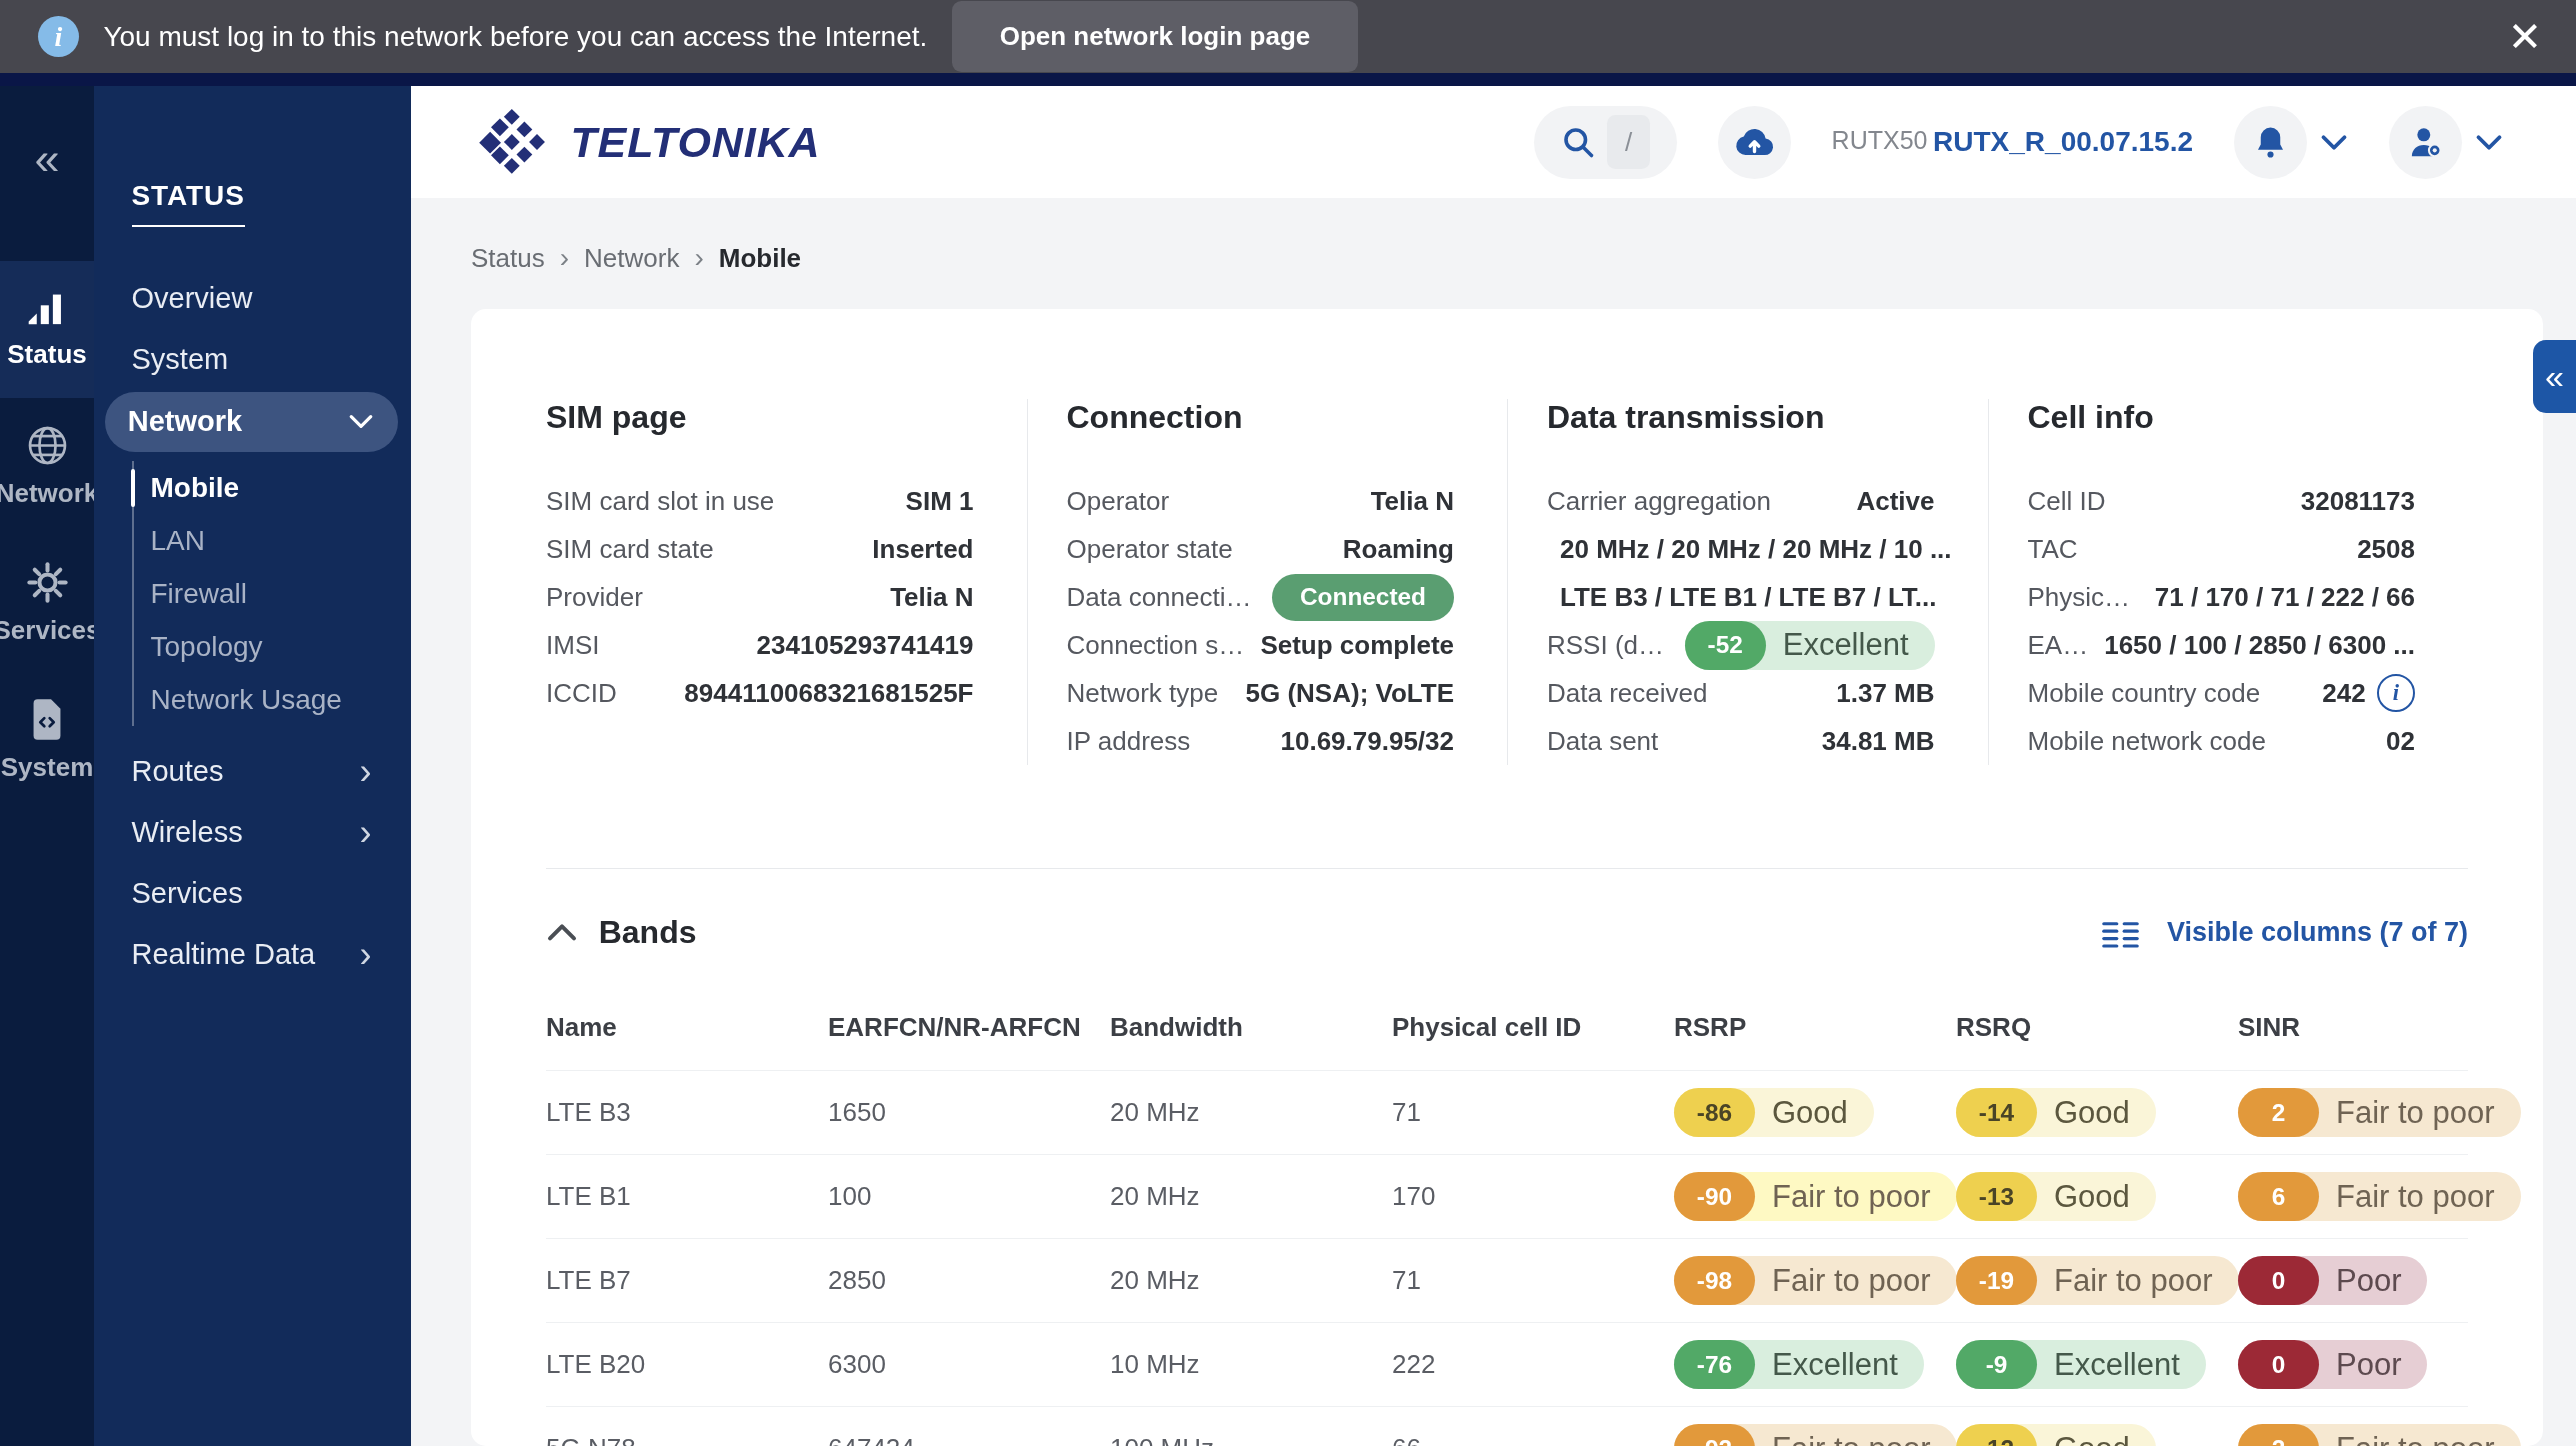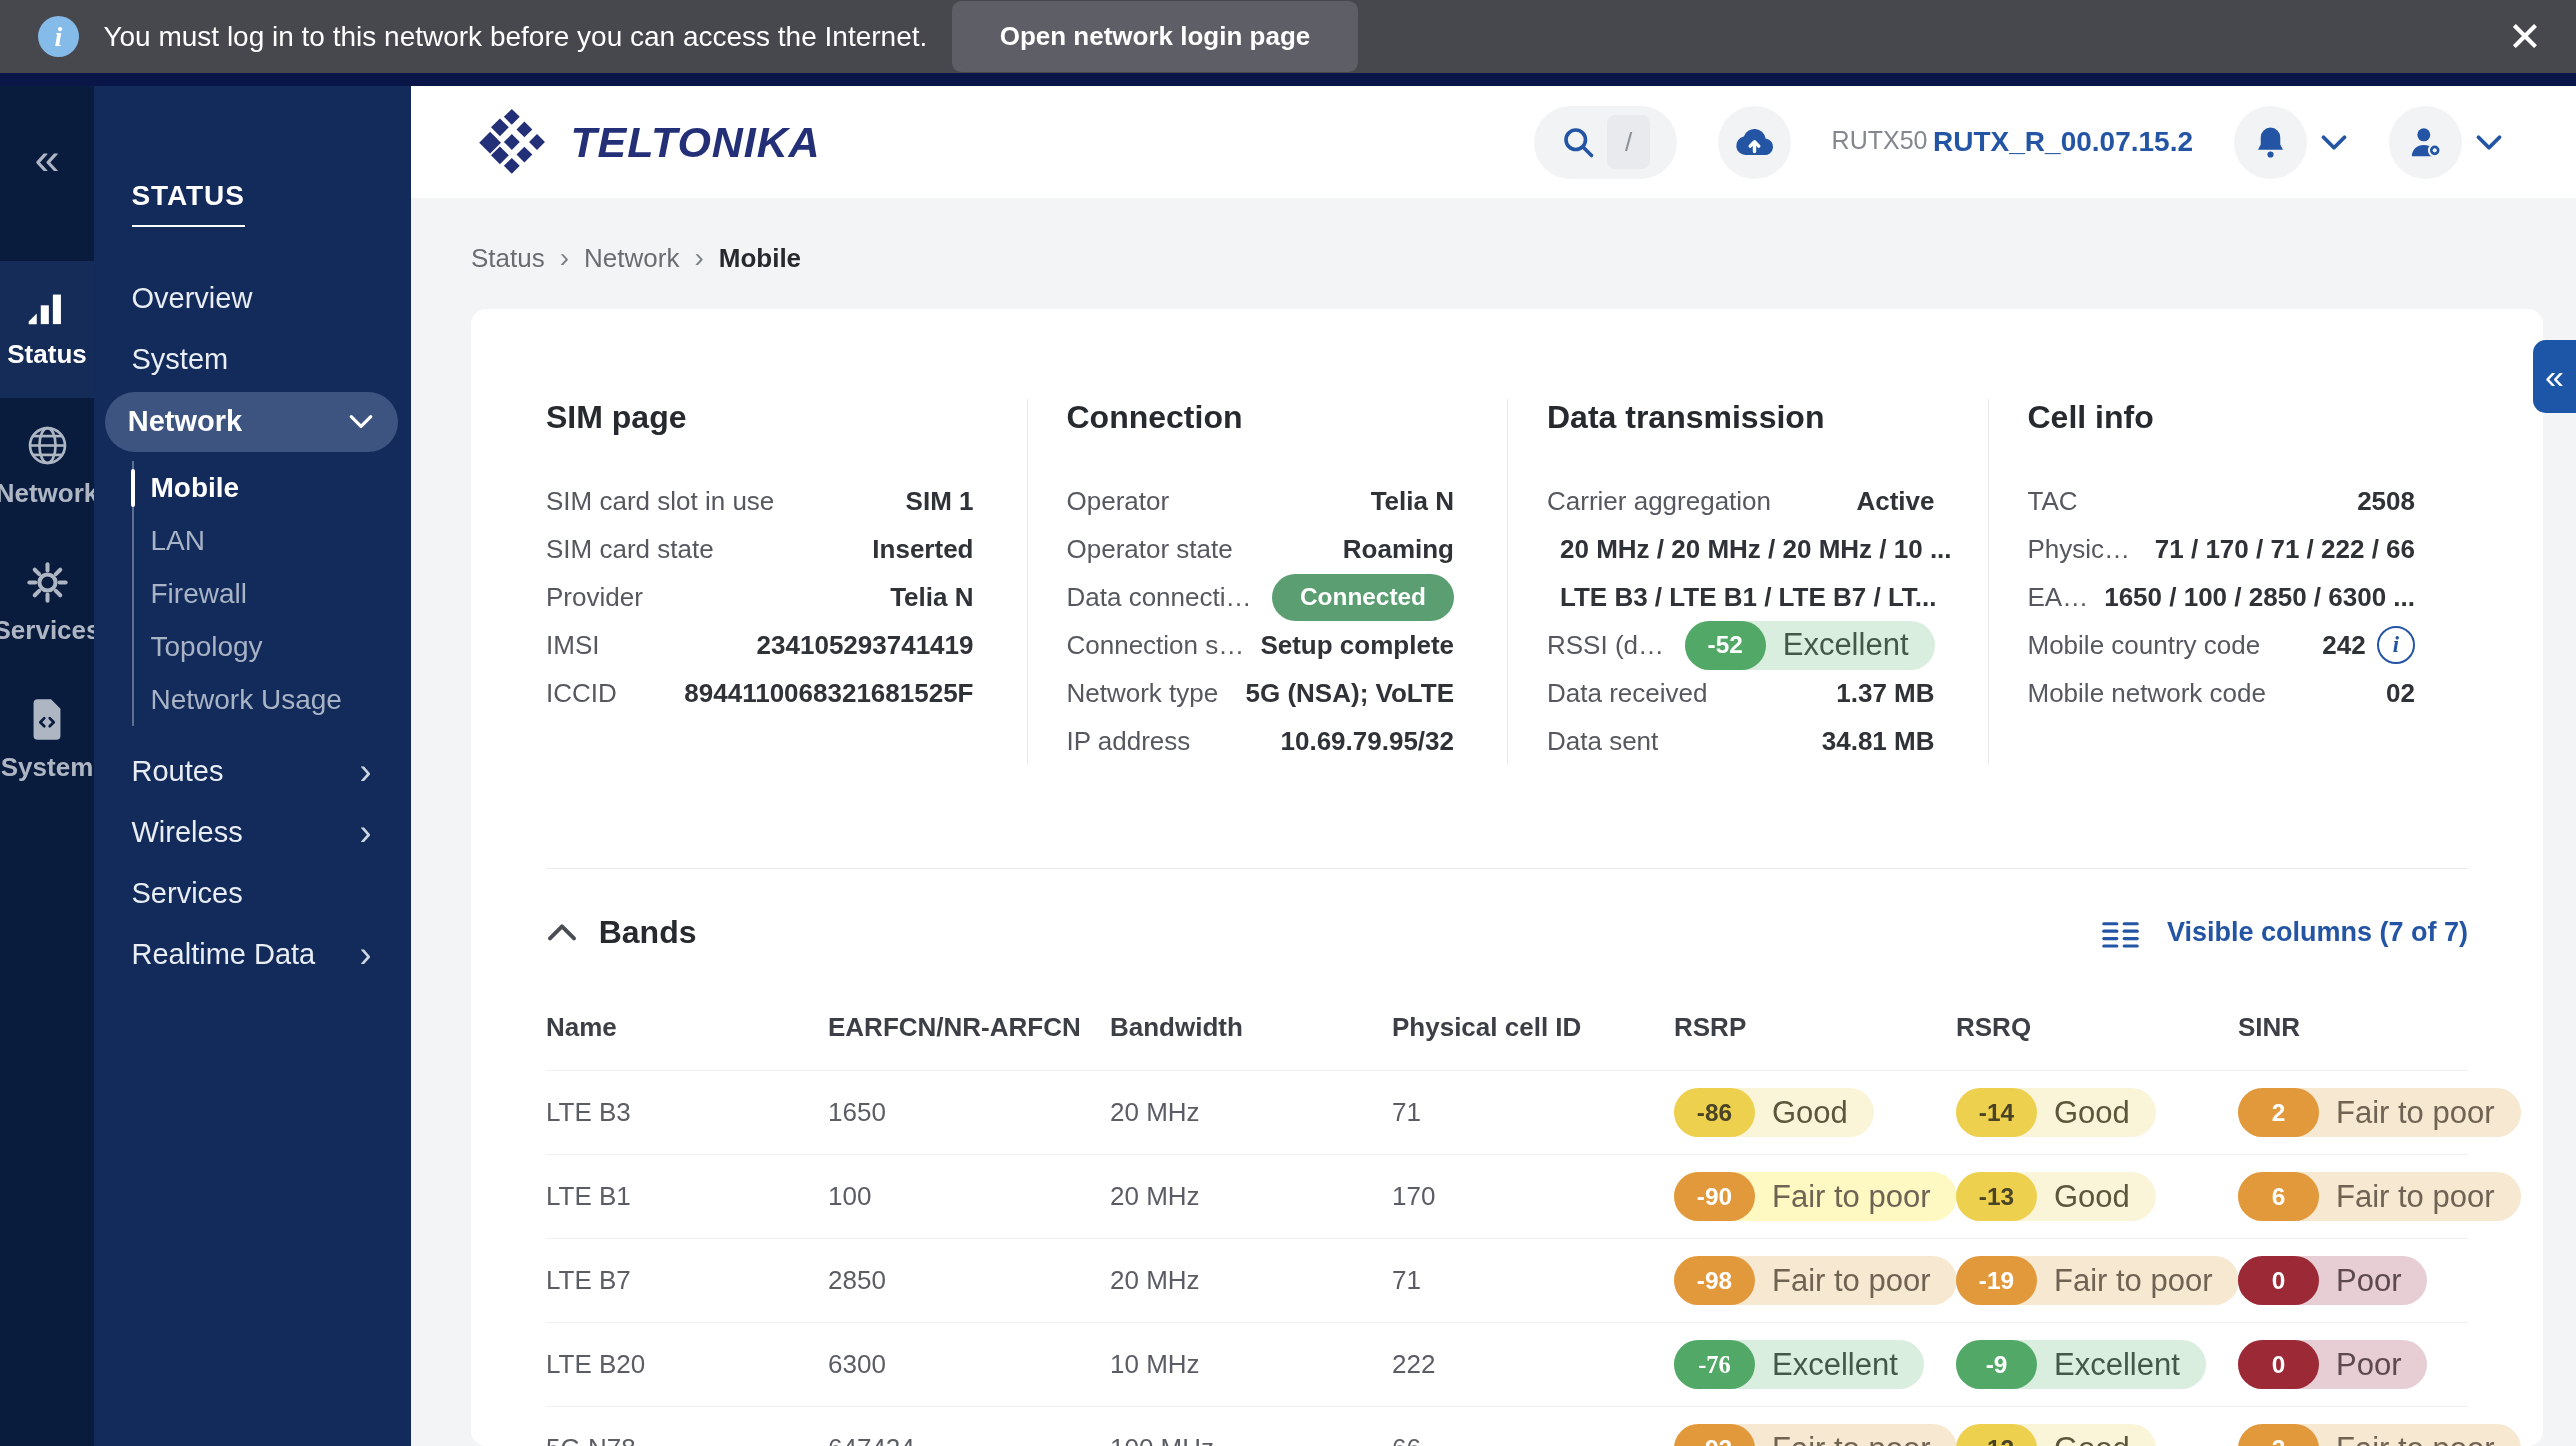--- a/index.html
+++ b/index.html
@@ -416,20 +416,26 @@
               <div class="prow">
                 <span class="lbl">Data sent</span>
                 <span class="val">
                   <span>34.81 MB</span>
                 </span>
               </div>
             </section>
             <section class="panel">
               <h3>Cell info</h3>
               <div class="prow">
+                <span class="lbl">Cell ID</span>
+                <span class="val">
+                  <span>32081173</span>
+                </span>
+              </div>
+              <div class="prow">
                 <span class="lbl">TAC</span>
                 <span class="val">
                   <span>2508</span>
                 </span>
               </div>
               <div class="prow">
                 <span class="lbl">Physical cell ID</span>
                 <span class="val">
                   <span>71 / 170 / 71 / 222 / 66</span>
                 </span>
@@ -544,21 +550,21 @@
                   <span class="pill" style="background: rgb(156, 41, 54); color: rgb(255, 255, 255);">0</span>
                   <span class="blab" style="color: rgb(93, 74, 79);">Poor</span>
                 </span></span>
             </div>
             <div class="tbl-row">
               <span>LTE B20</span>
               <span>6300</span>
               <span>10 MHz</span>
               <span>222</span>
               <span><span class="badge" style="background: rgb(217, 238, 222);">
-                  <span class="pill" style="background: rgb(82, 169, 103); color: rgb(255, 255, 255); font-family: Liberation Serif, serif;">-76</span>
+                  <span class="pill" style="background: rgb(82, 169, 103); color: rgb(255, 255, 255);">-76</span>
                   <span class="blab" style="color: rgb(68, 88, 74);">Excellent</span>
                 </span></span>
               <span><span class="badge" style="background: rgb(217, 238, 222);">
                   <span class="pill" style="background: rgb(82, 169, 103); color: rgb(255, 255, 255);">-9</span>
                   <span class="blab" style="color: rgb(68, 88, 74);">Excellent</span>
                 </span></span>
               <span><span class="badge" style="background: rgb(230, 206, 212);">
                   <span class="pill" style="background: rgb(156, 41, 54); color: rgb(255, 255, 255);">0</span>
                   <span class="blab" style="color: rgb(93, 74, 79);">Poor</span>
                 </span></span>

